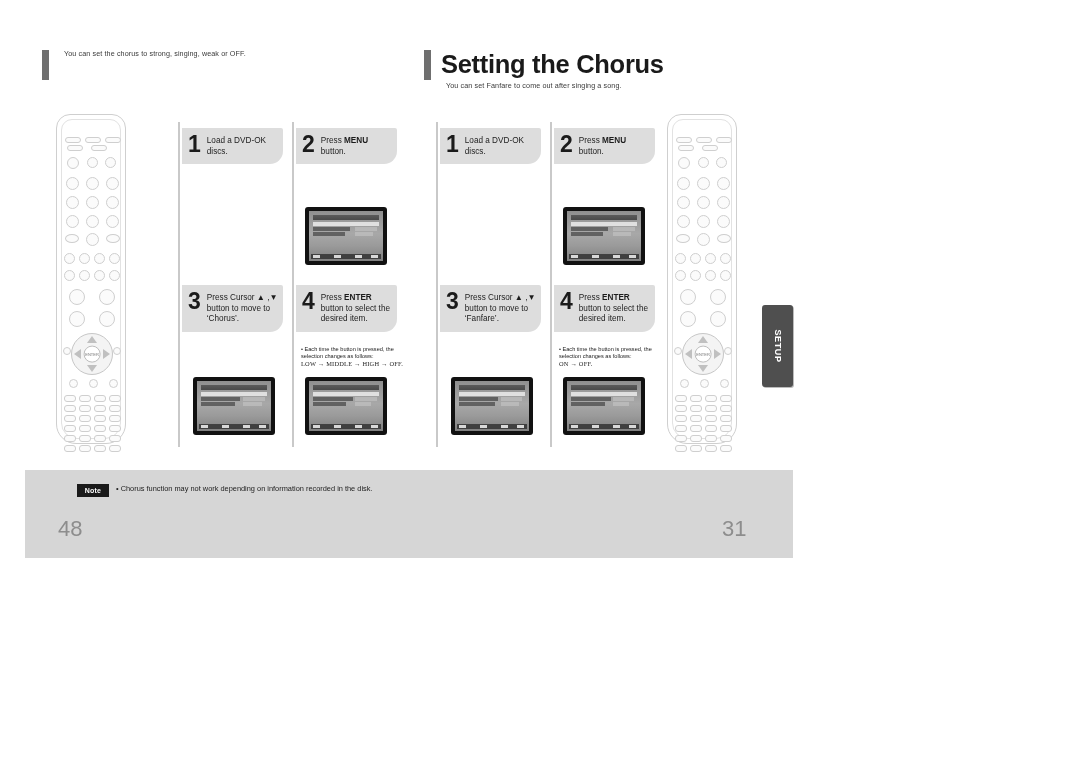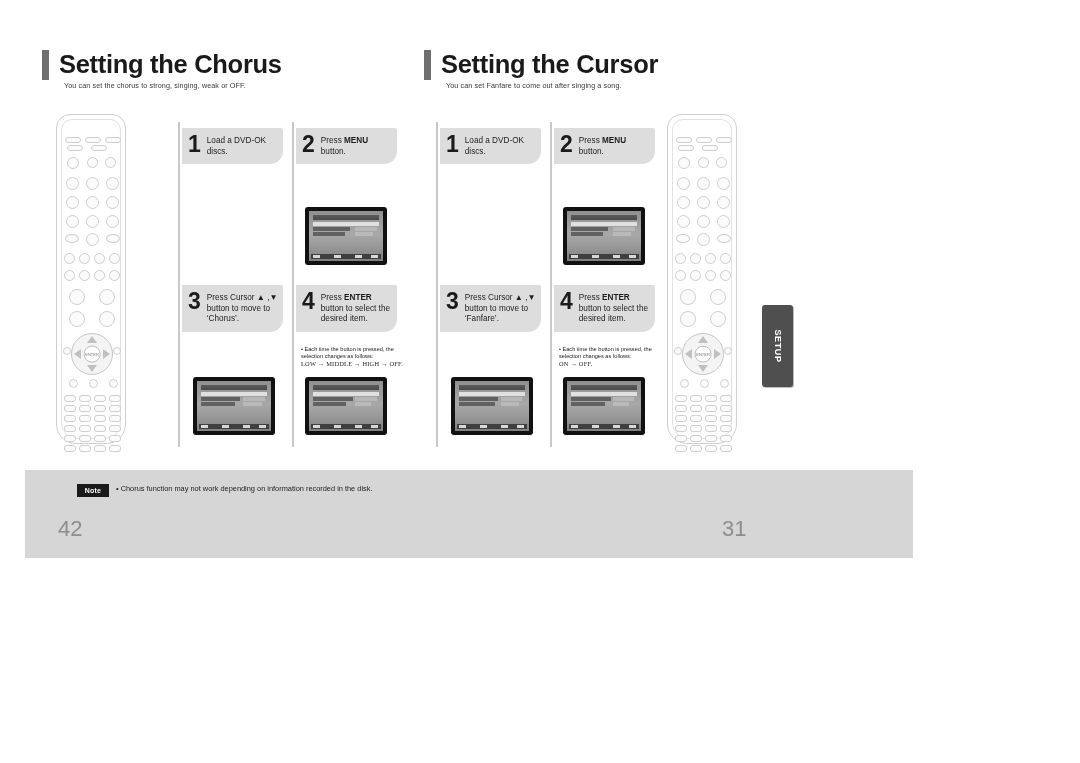--- a/index.html
+++ b/index.html
@@ -204,21 +204,21 @@
     font-size: 9px;
     font-weight: bold;
     letter-spacing: 0.6px;
     white-space: nowrap;
   }
 
   
   .footband {
     position: absolute;
     left: 25px; top: 470px;
-    width: 888px; height: 88px;
+    width: 768px; height: 88px;
     background: #d6d6d6;
   }
   .notebadge {
     position: absolute; left: 52px; top: 14px;
     width: 32px; height: 13px;
     background: #1a1a1a;
     color: #fff;
     font-size: 7px;
     font-weight: bold;
     display: flex; align-items: center; justify-content: center;
@@ -240,27 +240,26 @@
   .pagenum.left  { left: 33px; top: 46px; }
   .pagenum.right { left: 697px; top: 46px; }
 </style>
 </head>
 <body>
 
 <div class="page">
 
   <div class="heading" style="left:42px; top:48px;">
     <div class="bar"></div>
-    <h1>Setting the Chorus</h1>
     <div class="sub">You can set the chorus to strong, singing, weak or OFF.</div>
   </div>
 
   <div class="heading" style="left:424px; top:48px;">
     <div class="bar"></div>
-    <h1>Setting the Cursor</h1>
+    <h1>Setting the Chorus</h1>
     <div class="sub">You can set Fanfare to come out after singing a song.</div>
   </div>
 
   <div class="remote" id="remote-left" style="left:56px; top:114px; width:70px; height:330px;">
     <div class="inner"></div>
   <div class="rbtn p" style="left: 8px; top: 22px; width: 16px; height: 6px;"></div>
       <div class="rbtn p" style="left: 28px; top: 22px; width: 16px; height: 6px;"></div>
       <div class="rbtn p" style="left: 48px; top: 22px; width: 16px; height: 6px;"></div>
       <div class="rbtn p" style="left: 10px; top: 30px; width: 16px; height: 6px;"></div>
       <div class="rbtn p" style="left: 34px; top: 30px; width: 16px; height: 6px;"></div>
@@ -589,17 +588,17 @@
     </div>
   </div>
 
   <div class="setuptab">
     <span>SETUP</span>
   </div>
 
   <div class="footband">
     <div class="notebadge">Note</div>
     <div class="notetext">• Chorus function may not work depending on information recorded in the disk.</div>
-    <div class="pagenum left">42</div>
+    <div class="pagenum left">48</div>
     <div class="pagenum right">31</div>
   </div>
 
 </div>
 
 </body></html>

